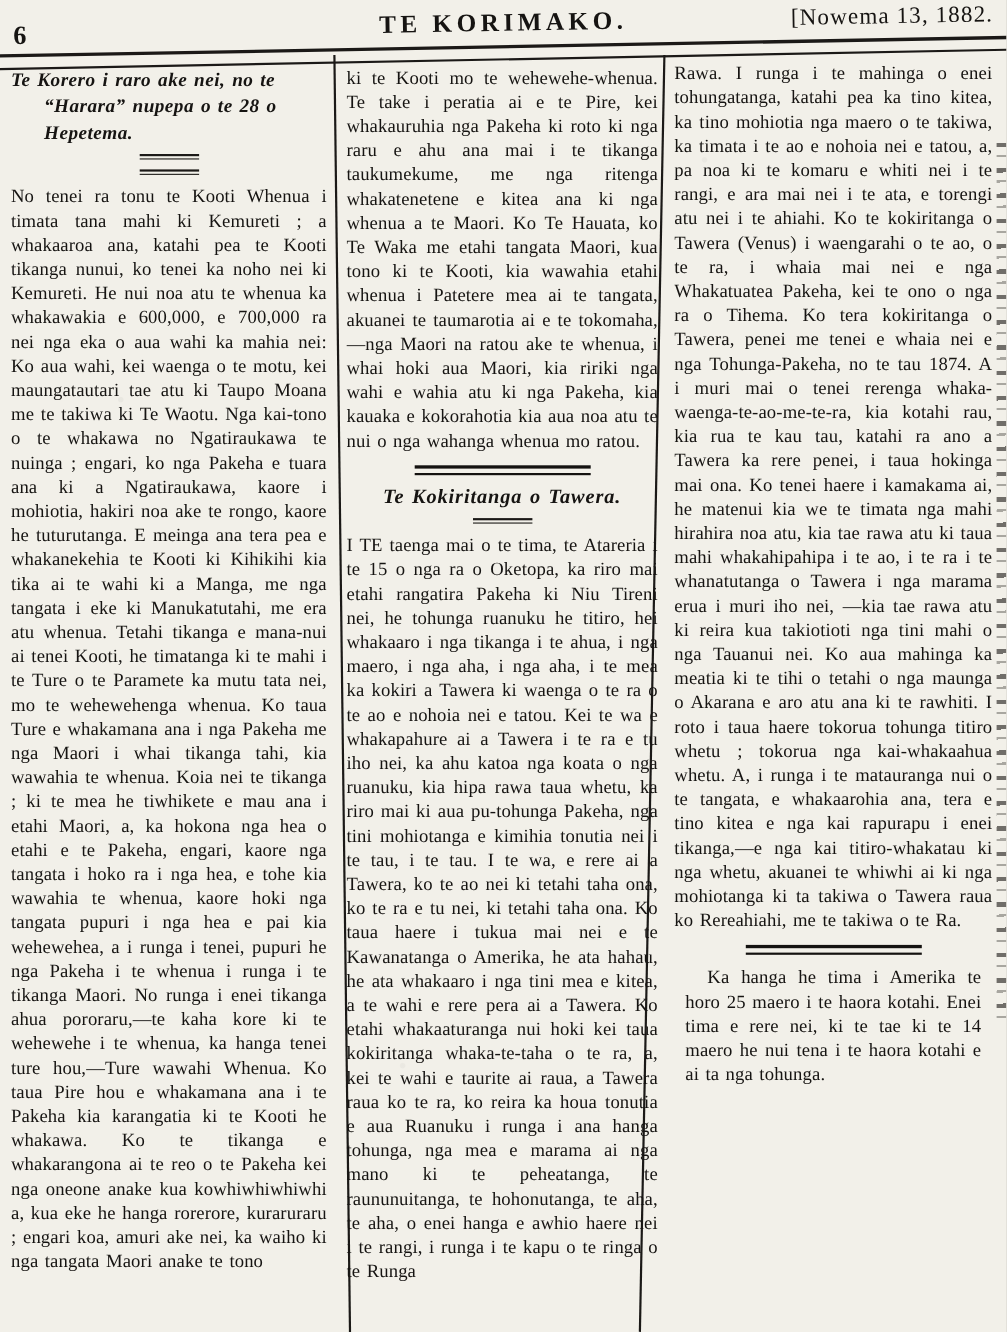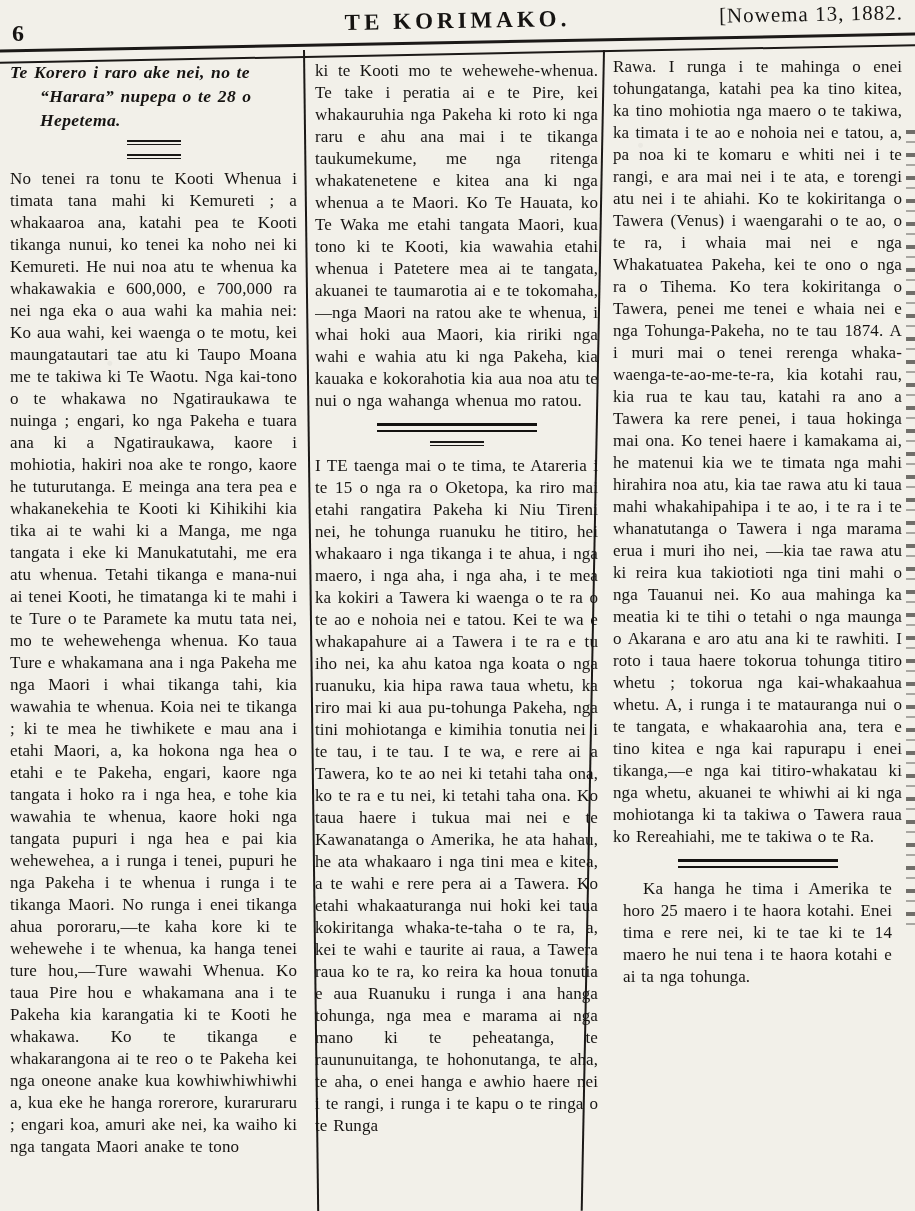--- a/index.html
+++ b/index.html
@@ -76,20 +76,21 @@
   <div class="col col-1">
     <div class="intro-heading">Te Korero i raro ake nei, no te “Harara” nupepa o te 28 o Hepetema.</div>
     <div class="short-rule"></div>
     <div class="short-rule"></div>
     <p class="body-text">No tenei ra tonu te Kooti Whenua i timata tana mahi ki Kemureti ; a whakaaroa ana, katahi pea te Kooti tikanga nunui, ko tenei ka noho nei ki Kemureti. He nui noa atu te whenua ka whakawakia e 600,000, e 700,000 ra nei nga eka o aua wahi ka mahia nei: Ko aua wahi, kei waenga o te motu, kei maungatautari tae atu ki Taupo Moana me te takiwa ki Te Waotu. Nga kai-tono o te whakawa no Ngatiraukawa te nuinga ; engari, ko nga Pakeha e tuara ana ki a Ngatiraukawa, kaore i mohiotia, hakiri noa ake te rongo, kaore he tuturutanga. E meinga ana tera pea e whakanekehia te Kooti ki Kihikihi kia tika ai te wahi ki a Manga, me nga tangata i eke ki Manukatutahi, me era atu whenua. Tetahi tikanga e mana-nui ai tenei Kooti, he timatanga ki te mahi i te Ture o te Paramete ka mutu tata nei, mo te wehewehenga whenua. Ko taua Ture e whakamana ana i nga Pakeha me nga Maori i whai tikanga tahi, kia wawahia te whenua. Koia nei te tikanga ; ki te mea he tiwhikete e mau ana i etahi Maori, a, ka hokona nga hea o etahi e te Pakeha, engari, kaore nga tangata i hoko ra i nga hea, e tohe kia wawahia te whenua, kaore hoki nga tangata pupuri i nga hea e pai kia wehewehea, a i runga i tenei, pupuri he nga Pakeha i te whenua i runga i te tikanga Maori. No runga i enei tikanga ahua pororaru,—te kaha kore ki te wehewehe i te whenua, ka hanga tenei ture hou,—Ture wawahi Whenua. Ko taua Pire hou e whakamana ana i te Pakeha kia karangatia ki te Kooti he whakawa. Ko te tikanga e whakarangona ai te reo o te Pakeha kei nga oneone anake kua kowhiwhiwhiwhi a, kua eke he hanga rorerore, kuraruraru ; engari koa, amuri ake nei, ka waiho ki nga tangata Maori anake te tono</p>
   </div>
 
   <div class="col col-2">
     <p class="body-text">ki te Kooti mo te wehewehe-whenua. Te take i peratia ai e te Pire, kei whakauruhia nga Pakeha ki roto ki nga raru e ahu ana mai i te tikanga taukumekume, me nga ritenga whakatenetene e kitea ana ki nga whenua a te Maori. Ko Te Hauata, ko Te Waka me etahi tangata Maori, kua tono ki te Kooti, kia wawahia etahi whenua i Patetere mea ai te tangata, akuanei te taumarotia ai e te tokomaha,—nga Maori na ratou ake te whenua, i whai hoki aua Maori, kia ririki nga wahi e wahia atu ki nga Pakeha, kia kauaka e kokorahotia kia aua noa atu te nui o nga wahanga whenua mo ratou.</p>
     <div class="section-rule"></div>
+    <div class="article-heading">Te Kokiritanga o Tawera.</div>
     <div class="short-rule"></div>
     <p class="body-text">I TE taenga mai o te tima, te Atareria i te 15 o nga ra o Oketopa, ka riro mai etahi rangatira Pakeha ki Niu Tireni nei, he tohunga ruanuku he titiro, hei whakaaro i nga tikanga i te ahua, i nga maero, i nga aha, i nga aha, i te mea ka kokiri a Tawera ki waenga o te ra o te ao e nohoia nei e tatou. Kei te wa e whakapahure ai a Tawera i te ra e tu iho nei, ka ahu katoa nga koata o nga ruanuku, kia hipa rawa taua whetu, ka riro mai ki aua pu-tohunga Pakeha, nga tini mohiotanga e kimihia tonutia nei i te tau, i te tau. I te wa, e rere ai a Tawera, ko te ao nei ki tetahi taha ona, ko te ra e tu nei, ki tetahi taha ona. Ko taua haere i tukua mai nei e te Kawanatanga o Amerika, he ata hahau, he ata whakaaro i nga tini mea e kitea, a te wahi e rere pera ai a Tawera. Ko etahi whakaaturanga nui hoki kei taua kokiritanga whaka-te-taha o te ra, a, kei te wahi e taurite ai raua, a Tawera raua ko te ra, ko reira ka houa tonutia e aua Ruanuku i runga i ana hanga tohunga, nga mea e marama ai nga mano ki te peheatanga, te raununuitanga, te hohonutanga, te aha, te aha, o enei hanga e awhio haere nei i te rangi, i runga i te kapu o te ringa o te Runga</p>
   </div>
 
   <div class="col col-3">
     <p class="body-text">Rawa. I runga i te mahinga o enei tohungatanga, katahi pea ka tino kitea, ka tino mohiotia nga maero o te takiwa, ka timata i te ao e nohoia nei e tatou, a, pa noa ki te komaru e whiti nei i te rangi, e ara mai nei i te ata, e torengi atu nei i te ahiahi. Ko te kokiritanga o Tawera (Venus) i waengarahi o te ao, o te ra, i whaia mai nei e nga Whakatuatea Pakeha, kei te ono o nga ra o Tihema. Ko tera kokiritanga o Tawera, penei me tenei e whaia nei e nga Tohunga-Pakeha, no te tau 1874. A i muri mai o tenei rerenga whaka-waenga-te-ao-me-te-ra, kia kotahi rau, kia rua te kau tau, katahi ra ano a Tawera ka rere penei, i taua hokinga mai ona. Ko tenei haere i kamakama ai, he matenui kia we te timata nga mahi hirahira noa atu, kia tae rawa atu ki taua mahi whakahipahipa i te ao, i te ra i te whanatutanga o Tawera i nga marama erua i muri iho nei, —kia tae rawa atu ki reira kua takiotioti nga tini mahi o nga Tauanui nei. Ko aua mahinga ka meatia ki te tihi o tetahi o nga maunga o Akarana e aro atu ana ki te rawhiti. I roto i taua haere tokorua tohunga titiro whetu ; tokorua nga kai-whakaahua whetu. A, i runga i te matauranga nui o te tangata, e whakaarohia ana, tera e tino kitea e nga kai rapurapu i enei tikanga,—e nga kai titiro-whakatau ki nga whetu, akuanei te whiwhi ai ki nga mohiotanga ki ta takiwa o Tawera raua ko Rereahiahi, me te takiwa o te Ra.</p>
     <div class="section-rule"></div>
     <p class="indent">Ka hanga he tima i Amerika te horo 25 maero i te haora kotahi. Enei tima e rere nei, ki te tae ki te 14 maero he nui tena i te haora kotahi e ai ta nga tohunga.</p>
     <div class="gap-6"></div>
   </div>

